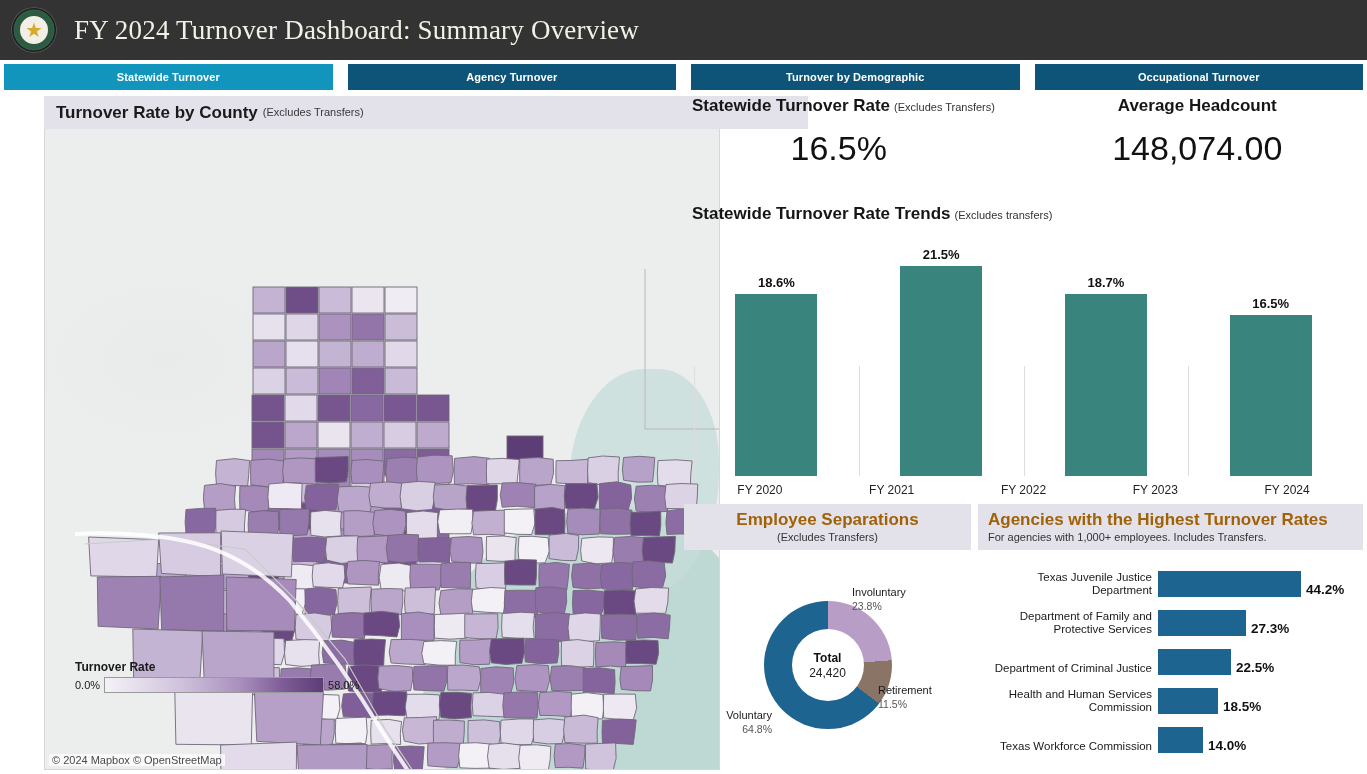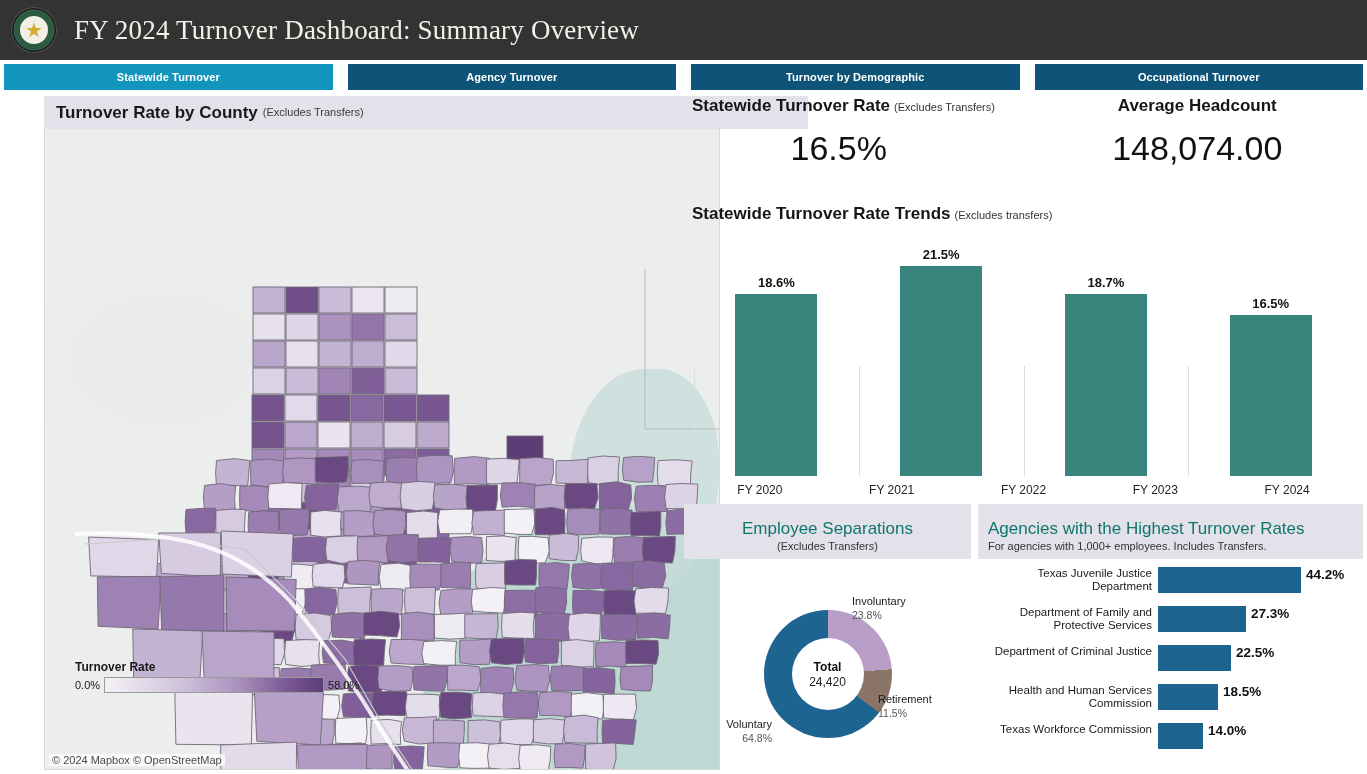--- a/index.html
+++ b/index.html
@@ -122,21 +122,21 @@
     font-size:13px; font-weight:700; color:#111;
   }
   #xlabels { position:absolute; left:10px; right:10px; bottom:0; height:24px; display:flex; }
   .xlabel { flex:1 1 0; text-align:center; font-size:12px; color:#222; padding-top:5px; }
 
   
   #bottom-row { display:flex; gap:7px; margin-top:2px; height:282px; }
 
   #sep-panel { width:287px; }
   .panel-head { background:#e3e1e9; padding:6px 4px 7px; text-align:center; }
-  .panel-head .h1 { font-size:17px; font-weight:400; color:#0f766e;margin-top:9px; }
+  .panel-head .h1 { font-size:17px; font-weight:700; color:#a16207; }
   .panel-head .h2 { font-size:11px; color:#333; margin-top:1px; }
   .panel-head.left { text-align:left; padding-left:10px; }
   .panel-head.left .h1 { font-size:17px; }
 
   #donut-wrap { position:relative; height:222px; }
   #donut {
     position:absolute; left:50%; top:52%; transform:translate(-50%,-50%);
     width:128px; height:128px; border-radius:50%;
     background: conic-gradient(
       #b89dc7 0deg 85.7deg,
@@ -149,21 +149,21 @@
     display:flex; flex-direction:column; align-items:center; justify-content:center;
   }
   #donut-hole .t1 { font-size:12px; font-weight:700; color:#111; }
   #donut-hole .t2 { font-size:12px; color:#222; margin-top:1px; }
   .slice-lbl { position:absolute; font-size:10.5px; color:#333; line-height:1.25; }
   .slice-lbl b { color:#1a1a1a; font-weight:400; font-size:11px; display:block; }
   .slice-lbl .pct { color:#555; }
 
   #agency-panel { flex:1 1 0; }
   #agency-rows { padding:8px 4px 0 2px; }
-  .arow { display:flex; align-items:flex-start; height:39px; }
+  .arow { display:flex; align-items:flex-end; height:39px; }
   .aname { width:178px; text-align:right; padding-right:6px; font-size:11.5px; color:#1a1a1a; line-height:1.15; }
   .abar { height:26px; background:#1d6491; }
   .aval { font-size:13.5px; font-weight:700; color:#111; margin-left:5px; }
 </style>
 </head>
 <body>
 
 <div id="app">
 
   <div id="title-bar">

